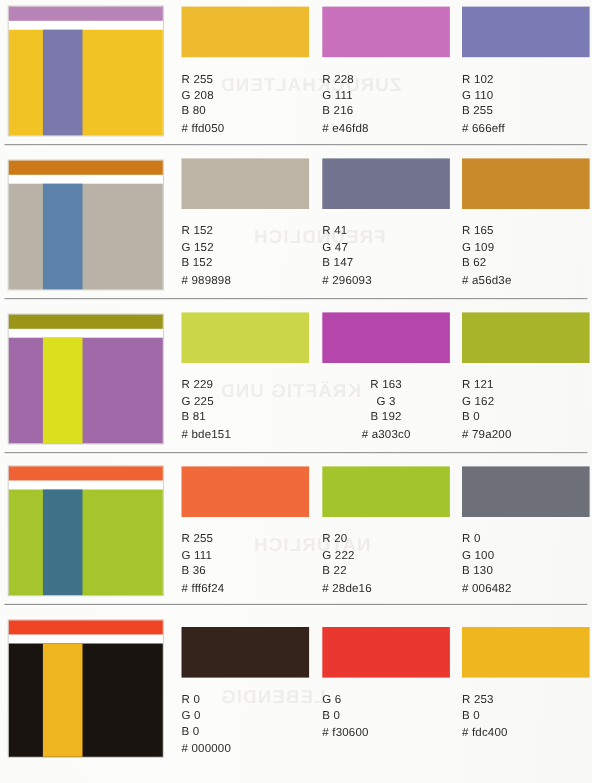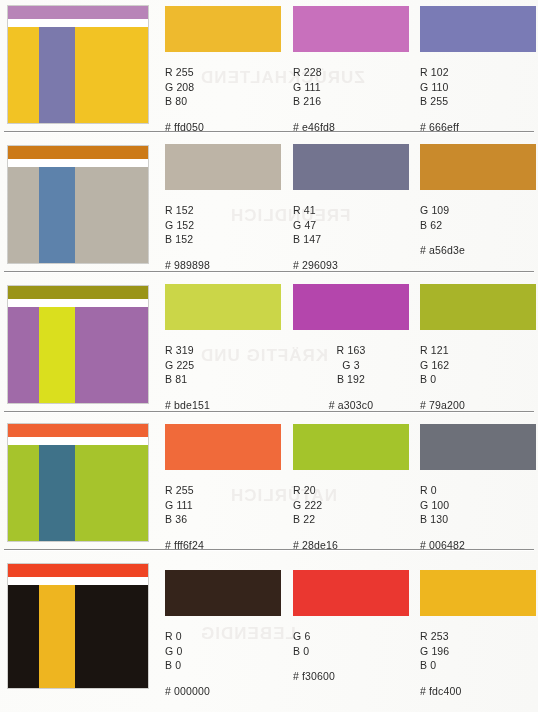--- a/index.html
+++ b/index.html
@@ -97,21 +97,21 @@
     margin-top: 13px;
     font-size: 10.5px;
     line-height: 14.6px;
     color: #2b2b2b;
     letter-spacing: 0.15px;
   }
   .specs div {
     white-space: nowrap;
   }
   .hex {
-    margin-top: 11px;
+    margin-top: 1px;
   }
 </style>
 </head>
 <body>
 
 <div id="page">
   <div id="ghost-layer">
       <div class="ghost" style="left: 200px; top: 68px; transform: scaleX(-1);">ZURÜCKHALTEND</div>
       <div class="ghost" style="left: 230px; top: 206px; transform: scaleX(-1);">FREUNDLICH</div>
       <div class="ghost" style="left: 200px; top: 346px; transform: scaleX(-1);">KRÄFTIG UND</div>
@@ -177,38 +177,39 @@
           <div class="specs">
             <div>R 41</div>
             <div>G 47</div>
             <div>B 147</div>
             <div class="hex"># 296093</div>
           </div>
         </div>
         <div class="cell" style="left: 420px; top: 6px;">
           <div class="swatch" style="background: rgb(201, 138, 44);"></div>
           <div class="specs">
+            <div>R 165</div>
             <div>G 109</div>
             <div>B 62</div>
             <div class="hex"># a56d3e</div>
           </div>
         </div>
       </div>
       <div class="row" style="top: 278px; height: 133px;">
         <div class="thumb" style="top: 8px; height: 117px;">
           <div class="thumb-header" style="background: rgb(154, 148, 24);"></div>
           <div class="thumb-gap" style="background: rgb(255, 255, 255);"></div>
           <div class="thumb-body" style="background: rgb(160, 106, 168); height: 96px;">
             <div class="thumb-stripe" style="background: rgb(218, 223, 30);"></div>
           </div>
         </div>
         <div class="cell" style="left: 165px; top: 6px;">
           <div class="swatch" style="background: rgb(203, 214, 72);"></div>
           <div class="specs">
-            <div>R 319</div>
+            <div>R 229</div>
             <div>G 225</div>
             <div>B 81</div>
             <div class="hex"># bde151</div>
           </div>
         </div>
         <div class="cell" style="left: 293px; top: 6px; text-align: center;">
           <div class="swatch" style="background: rgb(180, 70, 172);"></div>
           <div class="specs">
             <div>R 163</div>
             <div>G 3</div>
@@ -284,21 +285,20 @@
           <div class="specs">
             <div>G 6</div>
             <div>B 0</div>
             <div class="hex"># f30600</div>
           </div>
         </div>
         <div class="cell" style="left: 420px; top: 14px;">
           <div class="swatch" style="background: rgb(238, 182, 31);"></div>
           <div class="specs">
             <div>R 253</div>
-            <div>G 196</div>
             <div>B 0</div>
             <div class="hex"># fdc400</div>
           </div>
         </div>
       </div>
     </div>
 <div class="row-divider" style="top: 131px;"></div>
     <div class="row-divider" style="top: 271px;"></div>
     <div class="row-divider" style="top: 411px;"></div>
     <div class="row-divider" style="top: 549px;"></div>

